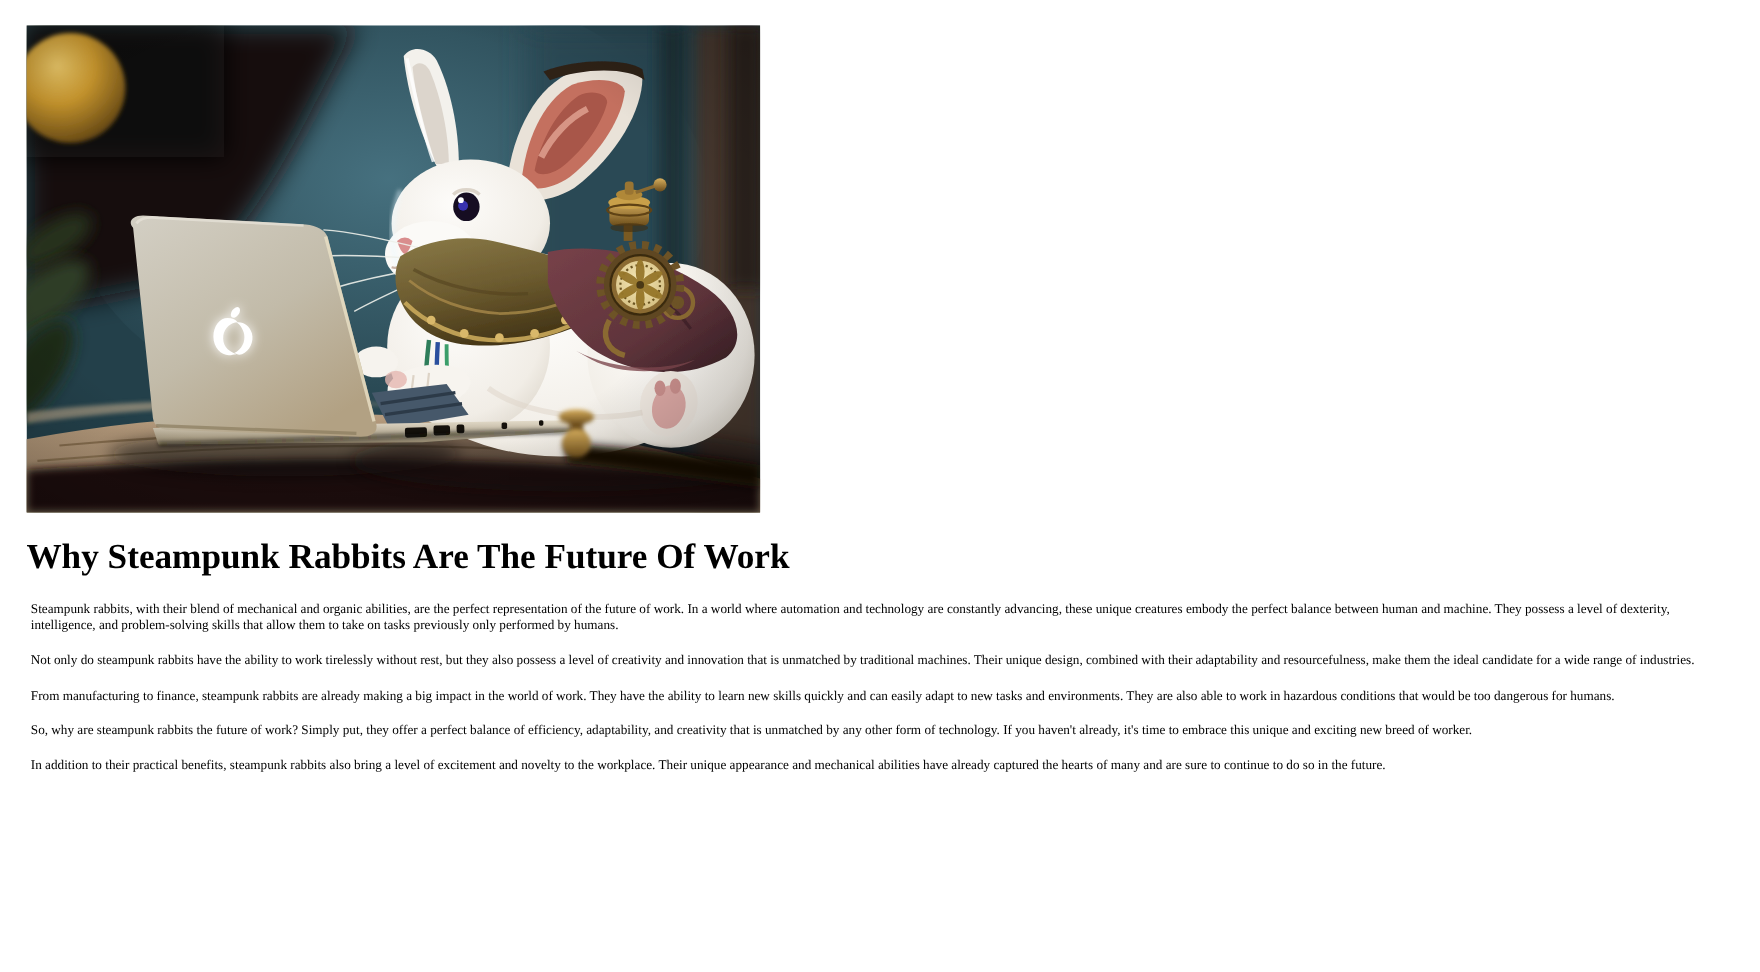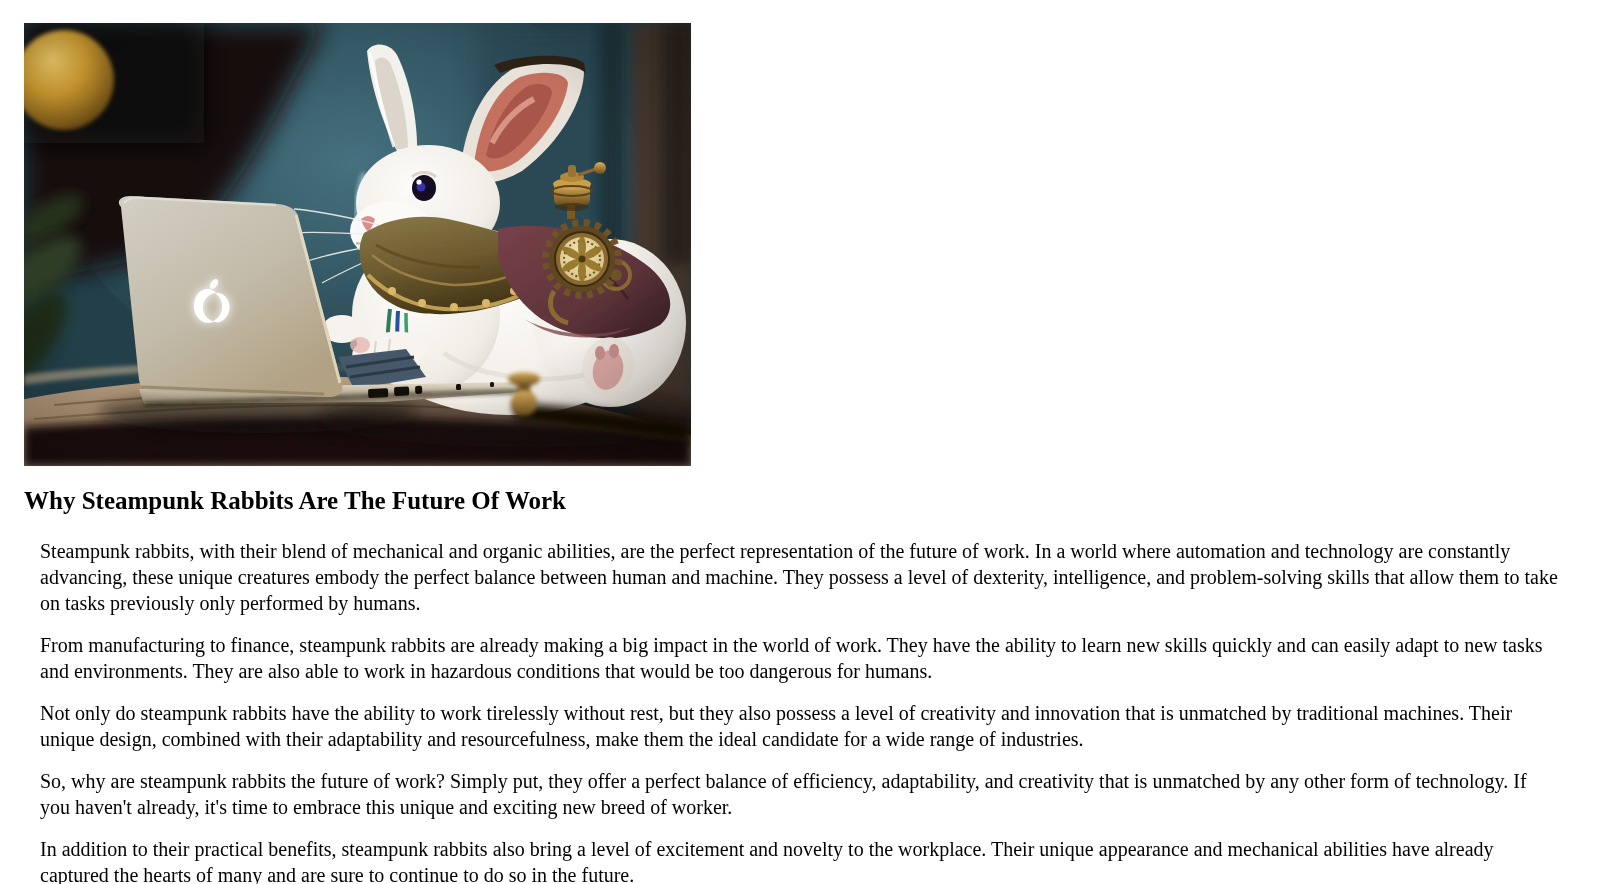--- a/index.html
+++ b/index.html
@@ -7,29 +7,29 @@
     color: #000000;
   }
   body {
     margin: 23px 24px;
     font-family: "Liberation Serif", serif;
   }
   .content { width: 1552px; }
   figure { margin: 0; padding: 0; }
   svg.hero { display: block; }
   h1.page-title {
-    font-size: 25px;
+    font-size: 32px;
     line-height: 1.15;
     font-weight: bold;
     margin: 21px 0 22px 0;
   }
   p.body-para {
-    font-size: 20px;
+    font-size: 12px;
     line-height: 1.3;
-    margin: 16px 16px;
+    margin: 16px 4px;
   }
 </style>
 </head>
 <body>
 
 <main class="content">
 
   <figure>
 
     <svg class="hero" width="667" height="443" viewBox="0 0 667 443" xmlns="http://www.w3.org/2000/svg" role="img">
@@ -293,18 +293,18 @@
         <circle cx="500" cy="380" r="13" fill="url(#brassGrad)" filter="url(#b2)"></circle>
       </g>
 
       <rect x="0" y="0" width="667" height="443" fill="url(#vignette)"></rect>
     </svg>
   </figure>
 
   <h1 class="page-title">Why Steampunk Rabbits Are The Future Of Work</h1>
 
   <p class="body-para">Steampunk rabbits, with their blend of mechanical and organic abilities, are the perfect representation of the future of work. In a world where automation and technology are constantly advancing, these unique creatures embody the perfect balance between human and machine. They possess a level of dexterity, intelligence, and problem-solving skills that allow them to take on tasks previously only performed by humans.</p>
+  <p class="body-para">Not only do steampunk rabbits have the ability to work tirelessly without rest, but they also possess a level of creativity and innovation that is unmatched by traditional machines. Their unique design, combined with their adaptability and resourcefulness, make them the ideal candidate for a wide range of industries.</p>
   <p class="body-para">From manufacturing to finance, steampunk rabbits are already making a big impact in the world of work. They have the ability to learn new skills quickly and can easily adapt to new tasks and environments. They are also able to work in hazardous conditions that would be too dangerous for humans.</p>
-  <p class="body-para">Not only do steampunk rabbits have the ability to work tirelessly without rest, but they also possess a level of creativity and innovation that is unmatched by traditional machines. Their unique design, combined with their adaptability and resourcefulness, make them the ideal candidate for a wide range of industries.</p>
   <p class="body-para">So, why are steampunk rabbits the future of work? Simply put, they offer a perfect balance of efficiency, adaptability, and creativity that is unmatched by any other form of technology. If you haven't already, it's time to embrace this unique and exciting new breed of worker.</p>
   <p class="body-para">In addition to their practical benefits, steampunk rabbits also bring a level of excitement and novelty to the workplace. Their unique appearance and mechanical abilities have already captured the hearts of many and are sure to continue to do so in the future.</p>
 
 </main>
 
 </body></html>

